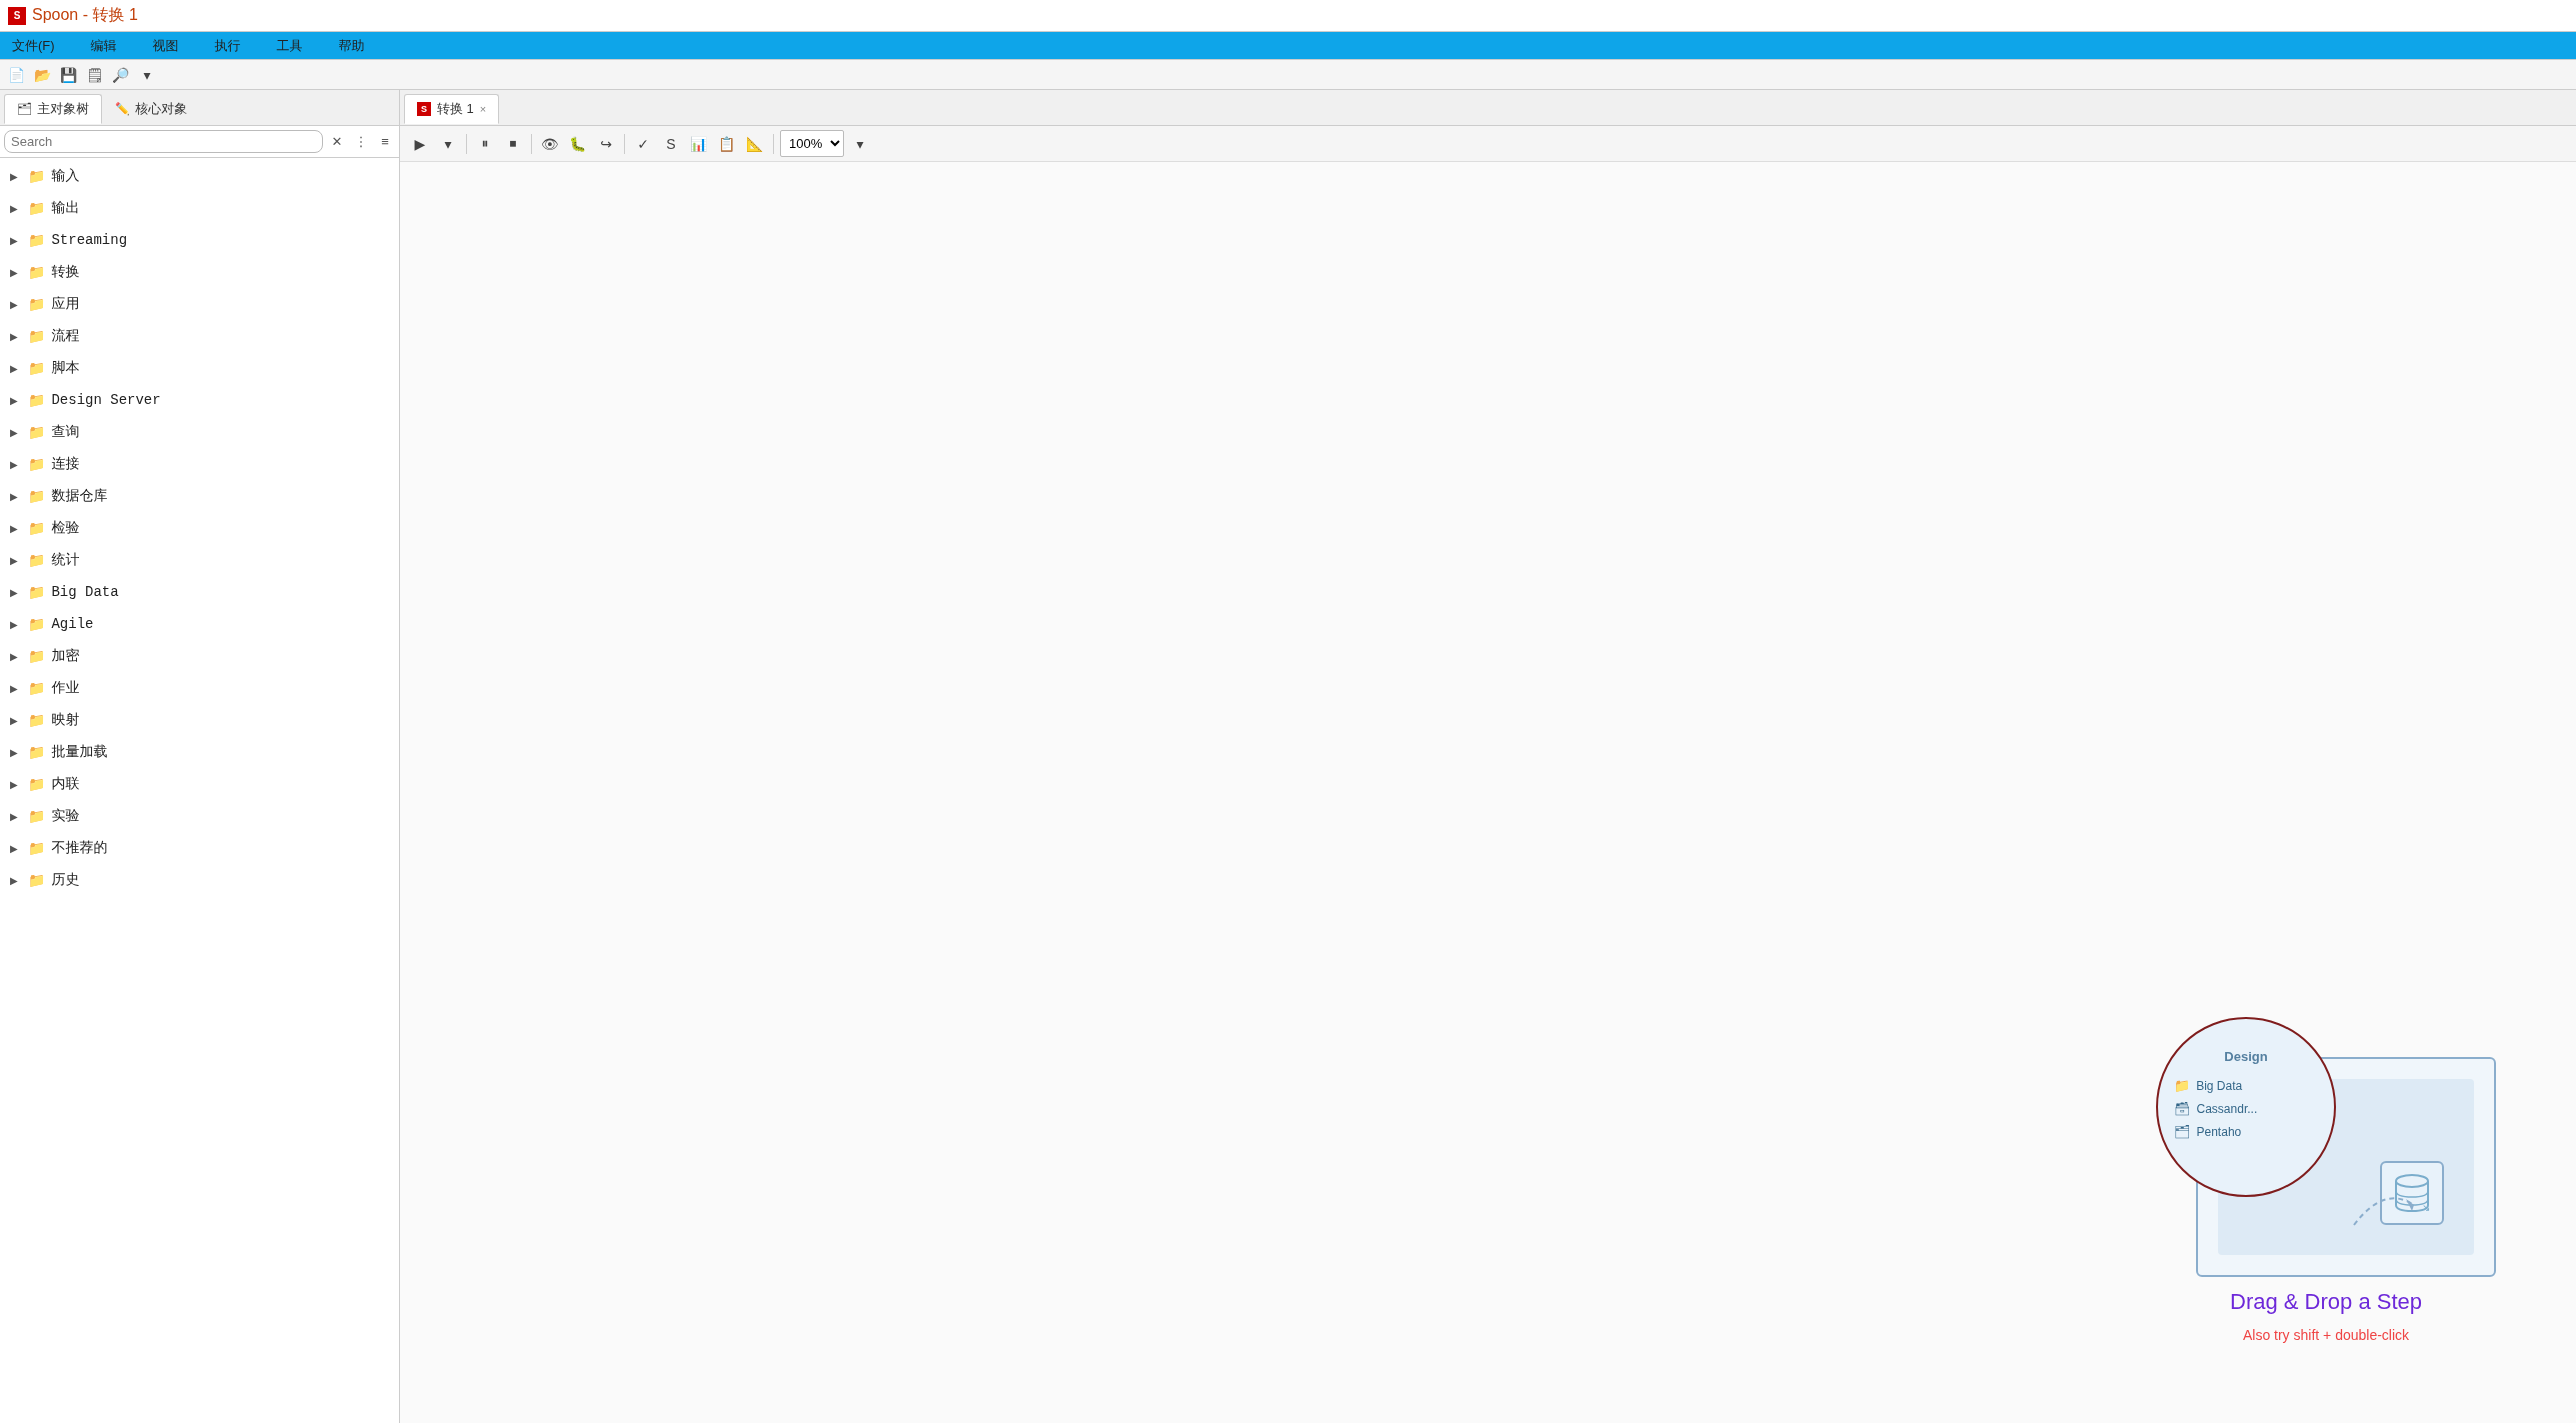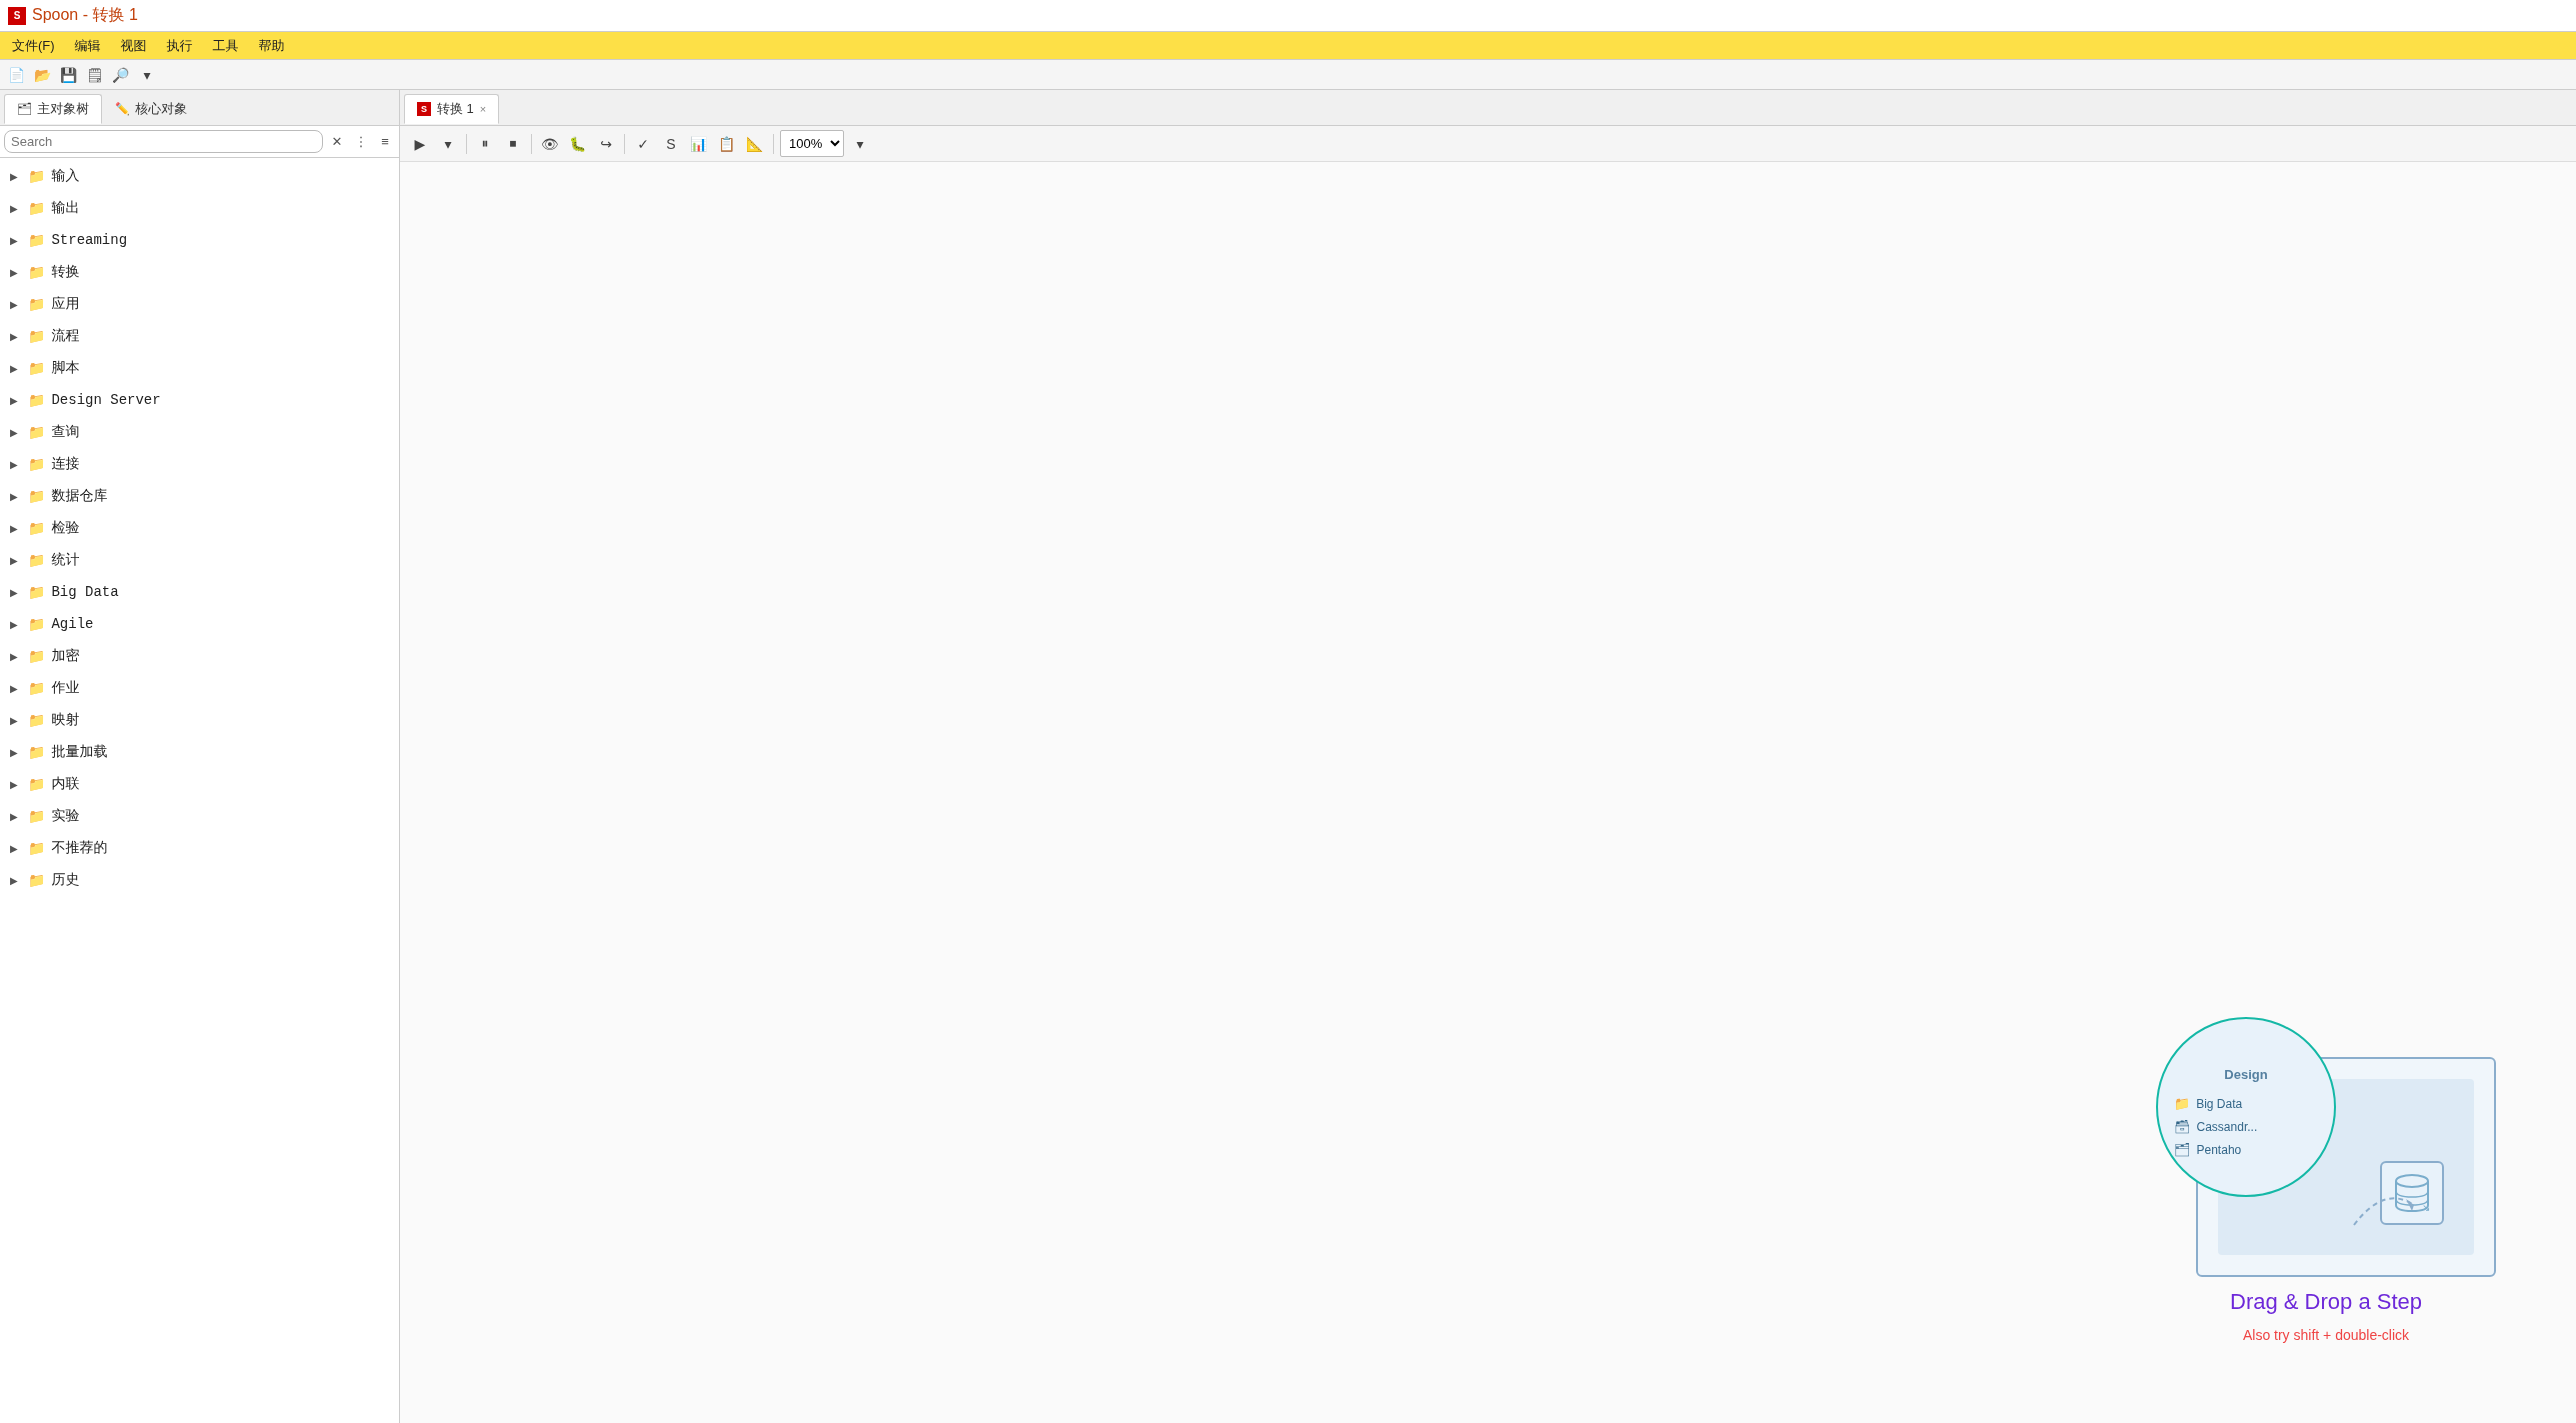--- a/index.html
+++ b/index.html
@@ -18,26 +18,26 @@
     #titlebar .app-icon {
       width: 18px; height: 18px;
       background: #cc0000;
       display: inline-flex; align-items: center; justify-content: center;
       color: white; font-size: 10px; font-weight: bold;
     }
     #titlebar .title-text { font-size: 16px; color: #c2410c; }
 
     
     #menubar {
-      background: #fde047;
+      background: #0ea5e9;
       border-bottom: 1px solid #ccc;
       padding: 2px 4px;
       display: flex;
       align-items: center;
-      gap: 4px;
+      gap: 20px;
       height: 28px;
     }
     .menu-item {
       padding: 3px 8px;
       cursor: pointer;
       font-size: 13px;
       color: #222;
       border-radius: 2px;
     }
 
@@ -299,26 +299,26 @@
 
     
     .design-circle {
       position: absolute;
       top: 0;
       left: 0;
       width: 180px;
       height: 180px;
       border-radius: 50%;
       background: #e8f2fa;
-      border: 2px solid #14b8a6;
+      border: 2px solid #7f1d1d;
       overflow: hidden;
       display: flex;
       flex-direction: column;
       align-items: flex-start;
-      justify-content: center;
+      justify-content: flex-start;
       padding: 30px 16px 16px;
     }
     .design-circle-label {
       font-size: 13px;
       color: #5580a0;
       font-weight: bold;
       margin-bottom: 10px;
       align-self: center;
     }
     .design-circle-item {

